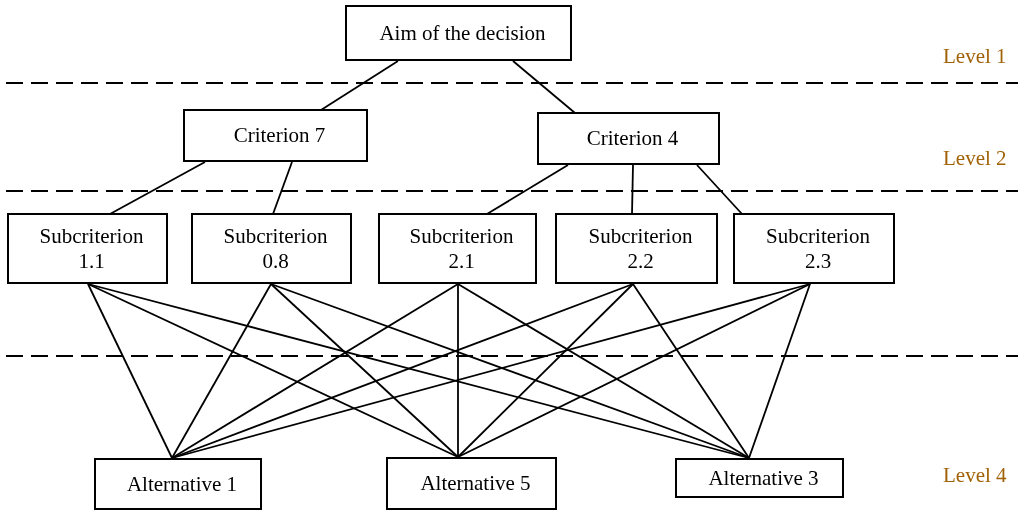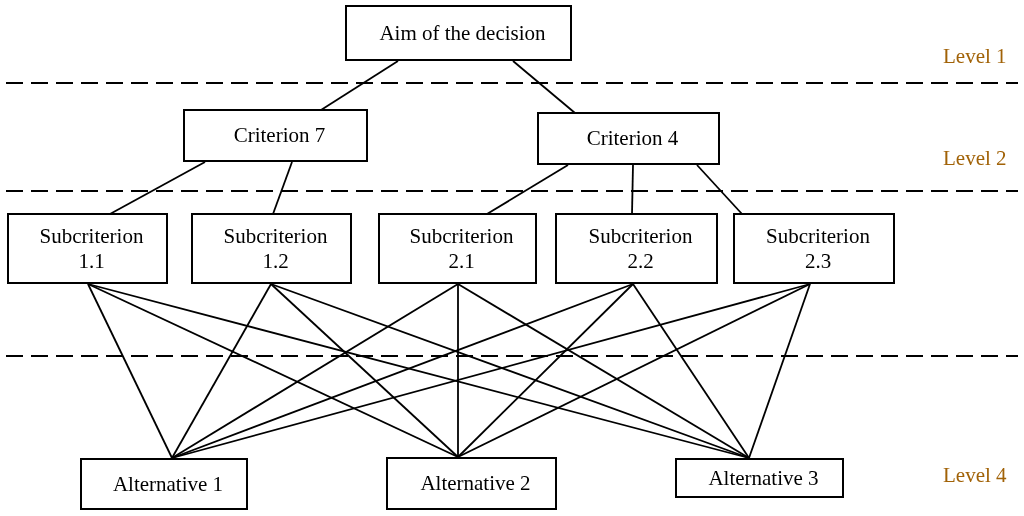--- a/index.html
+++ b/index.html
@@ -88,40 +88,40 @@
   <div class="node" style="left:537px; top:112px; width:183px; height:53px">
     <span>Criterion 4</span>
   </div>
 
   <div class="node" style="left:7px; top:213px; width:161px; height:71px">
     <span>Subcriterion</span>
     <span>1.1</span>
   </div>
   <div class="node" style="left:191px; top:213px; width:161px; height:71px">
     <span>Subcriterion</span>
-    <span>1.2</span>
+    <span>0.8</span>
   </div>
   <div class="node" style="left:378px; top:213px; width:159px; height:71px">
     <span>Subcriterion</span>
     <span>2.1</span>
   </div>
   <div class="node" style="left:555px; top:213px; width:163px; height:71px">
     <span>Subcriterion</span>
     <span>2.2</span>
   </div>
   <div class="node" style="left:733px; top:213px; width:162px; height:71px">
     <span>Subcriterion</span>
     <span>2.3</span>
   </div>
 
-  <div class="node" style="left:80px; top:458px; width:168px; height:52px">
+  <div class="node" style="left:94px; top:458px; width:168px; height:52px">
     <span>Alternative 1</span>
   </div>
   <div class="node" style="left:386px; top:457px; width:171px; height:53px">
-    <span>Alternative 2</span>
+    <span>Alternative 5</span>
   </div>
   <div class="node" style="left:675px; top:458px; width:169px; height:40px">
     <span>Alternative 3</span>
   </div>
 
   <div class="lvl" style="top:44px">Level 1</div>
   <div class="lvl" style="top:146px">Level 2</div>
   <div class="lvl" style="top:463px">Level 4</div>
 
 </div>

